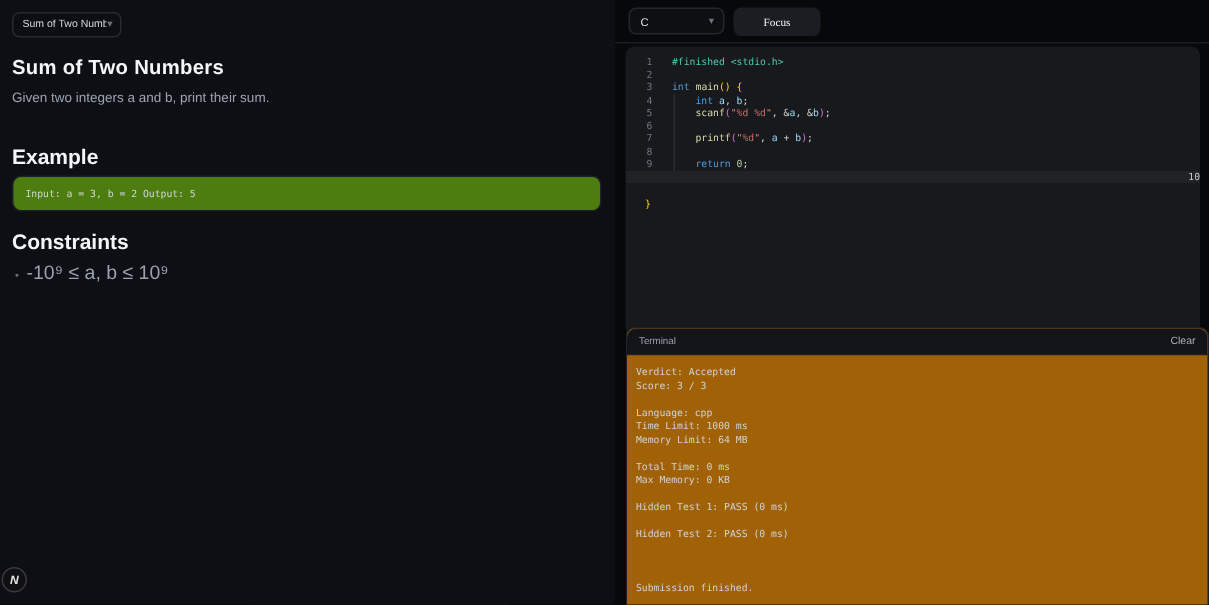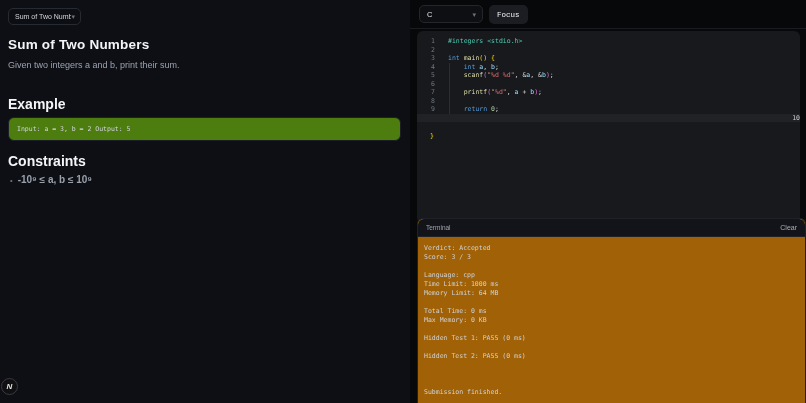--- a/index.html
+++ b/index.html
@@ -34,38 +34,38 @@
     box-sizing:border-box;width:393px;height:24px;margin:0 0 12px 0;
     background:#4d7c0f;border:1px solid #1c1f27;border-radius:6px;
     display:flex;align-items:center;padding:0 8px;
   }
   .example-block code{
     font-family:"DejaVu Sans Mono",monospace;font-size:6.5px;color:#d1d5db;
     white-space:pre;
   }
   .bullet-row{display:flex;align-items:baseline;margin-top:5px;}
   .bullet{color:#6b7280;font-size:7.5px;margin:0 5px 0 2px;}
-  .constraint-text{font-size:10px;color:#9aa1ab;font-weight:bold;}
+  .constraint-text{font-size:13px;color:#9aa1ab;}
   
   .topbar{
     position:absolute;left:410px;top:0;width:396px;height:28px;
     border-bottom:1px solid #1b1c21;
   }
   .lang-select{
     position:absolute;left:9px;top:5px;width:64px;height:18px;box-sizing:border-box;
     background:#0e0f13;border:1px solid #25262c;border-radius:5px;
     display:flex;align-items:center;justify-content:space-between;
     padding:0 6px 0 7px;cursor:pointer;
   }
   .lang-select-label{font-size:7.5px;color:#e5e7eb;}
   .btn{
     position:absolute;top:5px;height:19px;border:none;border-radius:5px;
-    font-family:Liberation Mono, monospace;font-size:7.5px;color:#f3f4f6;
+    font-family:Liberation Serif, serif;font-size:7.5px;color:#f3f4f6;
     display:flex;align-items:center;justify-content:center;cursor:pointer;
-    padding:0 8px;box-sizing:border-box;background:#1c1d23;
+    padding:0 20px;box-sizing:border-box;background:#1c1d23;
   }
   .btn-focus{left:79px;}
   
   .editor{
     position:absolute;left:417px;top:31px;width:383px;height:193px;
     background:#18191d;border-radius:6px;overflow:hidden;
     font-family:"DejaVu Sans Mono",monospace;font-size:6.5px;
   }
   .code-lines{padding-top:6px;position:relative;}
   .code-row{display:flex;height:8.5px;line-height:8.5px;position:relative;}
@@ -141,21 +141,21 @@
     </div>
     <button class="btn btn-focus">Focus</button>
 
   </div>
 
   <div class="editor">
     <div class="code-lines" id="code-lines">
       <div class="indent-guide"></div>
     <div class="code-row">
           <div class="gutter-num">1</div>
-          <div class="code-text"><span class="tk-preproc">#integers</span><span class="tk-plain"> </span><span class="tk-header">&lt;stdio.h&gt;</span></div>
+          <div class="code-text"><span class="tk-preproc">#finished</span><span class="tk-plain"> </span><span class="tk-header">&lt;stdio.h&gt;</span></div>
         </div>
         <div class="code-row">
           <div class="gutter-num">2</div>
           <div class="code-text"></div>
         </div>
         <div class="code-row">
           <div class="gutter-num">3</div>
           <div class="code-text"><span class="tk-kw">int</span><span class="tk-plain"> </span><span class="tk-fn">main</span><span class="tk-b1">()</span><span class="tk-plain"> </span><span class="tk-b1">{</span></div>
         </div>
         <div class="code-row">

